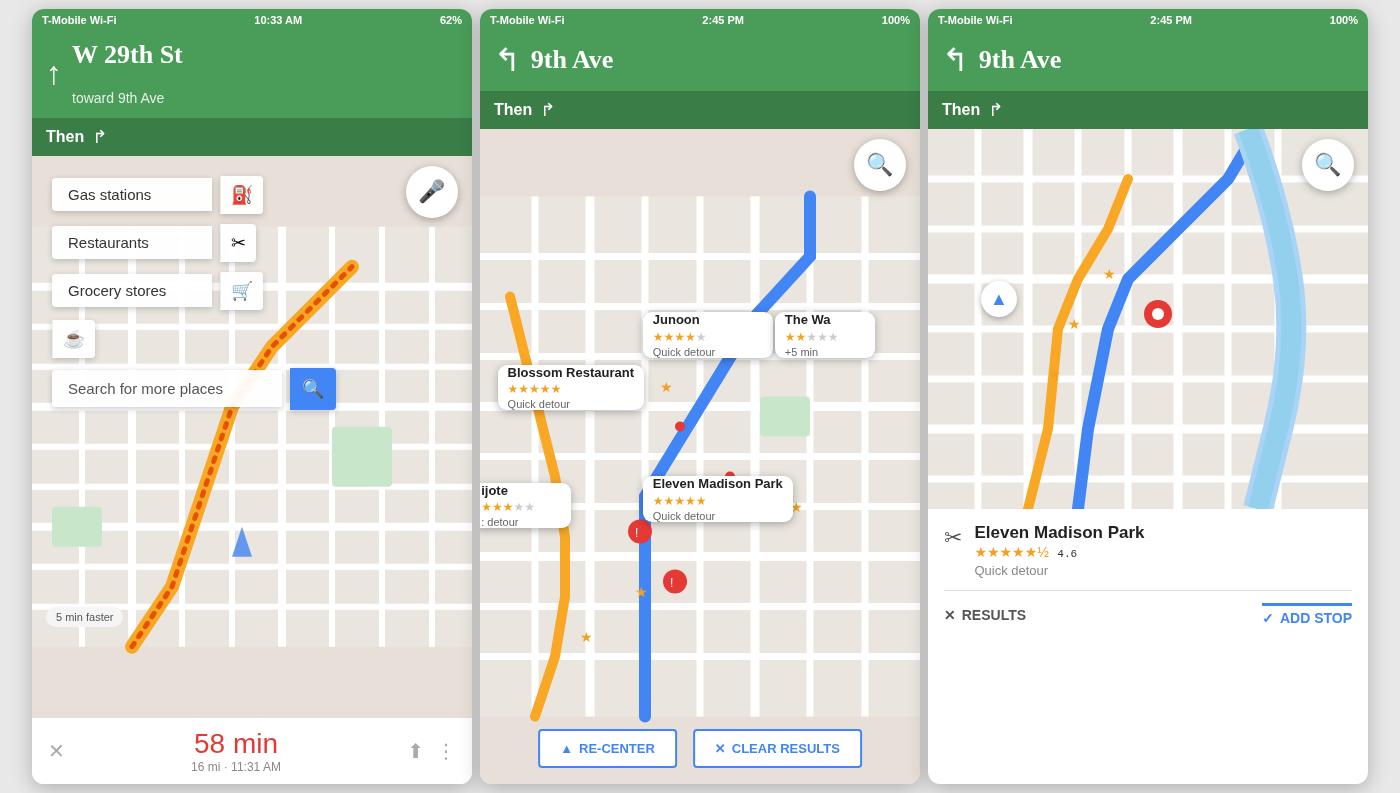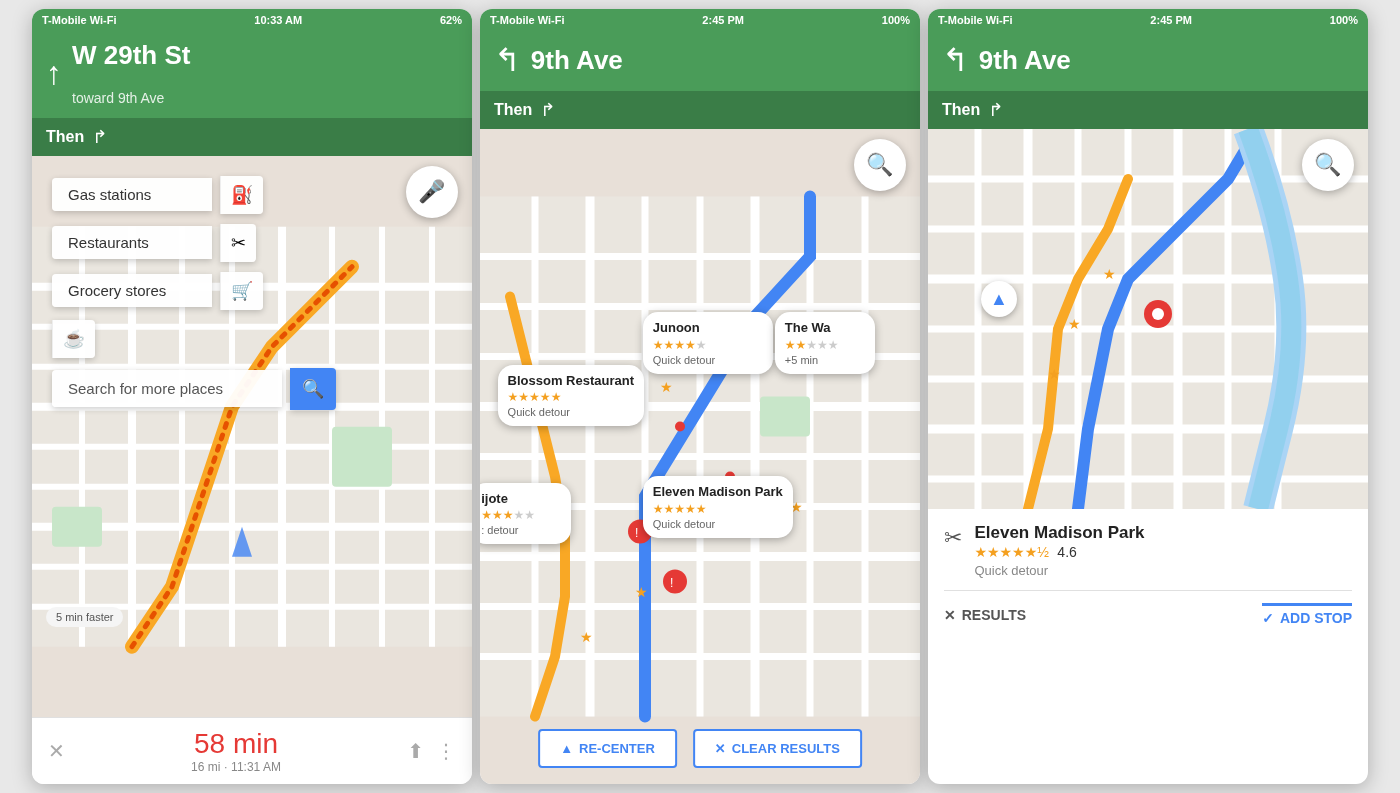--- a/index.html
+++ b/index.html
@@ -46,20 +46,21 @@
     .nav-header {
       background: #4a9c59;
       padding: 10px 14px 12px;
       flex-shrink: 0;
     }
     .nav-header .street-name {
       color: #fff;
       font-size: 26px;
       font-weight: 700;
       line-height: 1.1;
+      font-family: Liberation Serif, serif;
     }
     .nav-header .toward {
       color: rgba(255,255,255,0.85);
       font-size: 14px;
       margin-top: 20px;
     }
 
     
     .then-bar {
       background: #3a7d47;
@@ -201,22 +202,22 @@
       display: flex;
       gap: 12px;
       color: #aaa;
       font-size: 20px;
     }
 
     
     .map-card {
       position: absolute;
       background: #fff;
-      border-radius: 15px;
-      padding: 8px 10px;
+      border-radius: 9px;
+      padding: 0 10px;
       box-shadow: 0 2px 8px rgba(0,0,0,0.3);
       z-index: 20;
       min-width: 130px;
     }
     .map-card .card-name {
       font-size: 13px;
       font-weight: 700;
       color: #222;
       line-height: 1.2;
     }
@@ -615,21 +616,21 @@
     </div>
   </div>
 
   <div class="detail-panel">
     <div class="detail-row">
       <span class="detail-icon">✂</span>
       <div>
         <div class="detail-name">Eleven Madison Park</div>
         <div>
           <span style="color:#f4a020; font-size:14px;">★★★★★</span><span style="color:#f4a020; font-size:14px;">½</span>
-          <span style="color:#333; font-size:14px; margin-left:4px;">4.6</span>
+          <span style="color:#333; font-size:11px; margin-left:4px;font-family:Liberation Mono, monospace;">4.6</span>
         </div>
         <div class="detail-sub">Quick detour</div>
       </div>
     </div>
     <div class="detail-divider"></div>
     <div class="detail-actions">
       <div class="detail-cancel">
         <span>✕</span>
         <span>RESULTS</span>
       </div>

